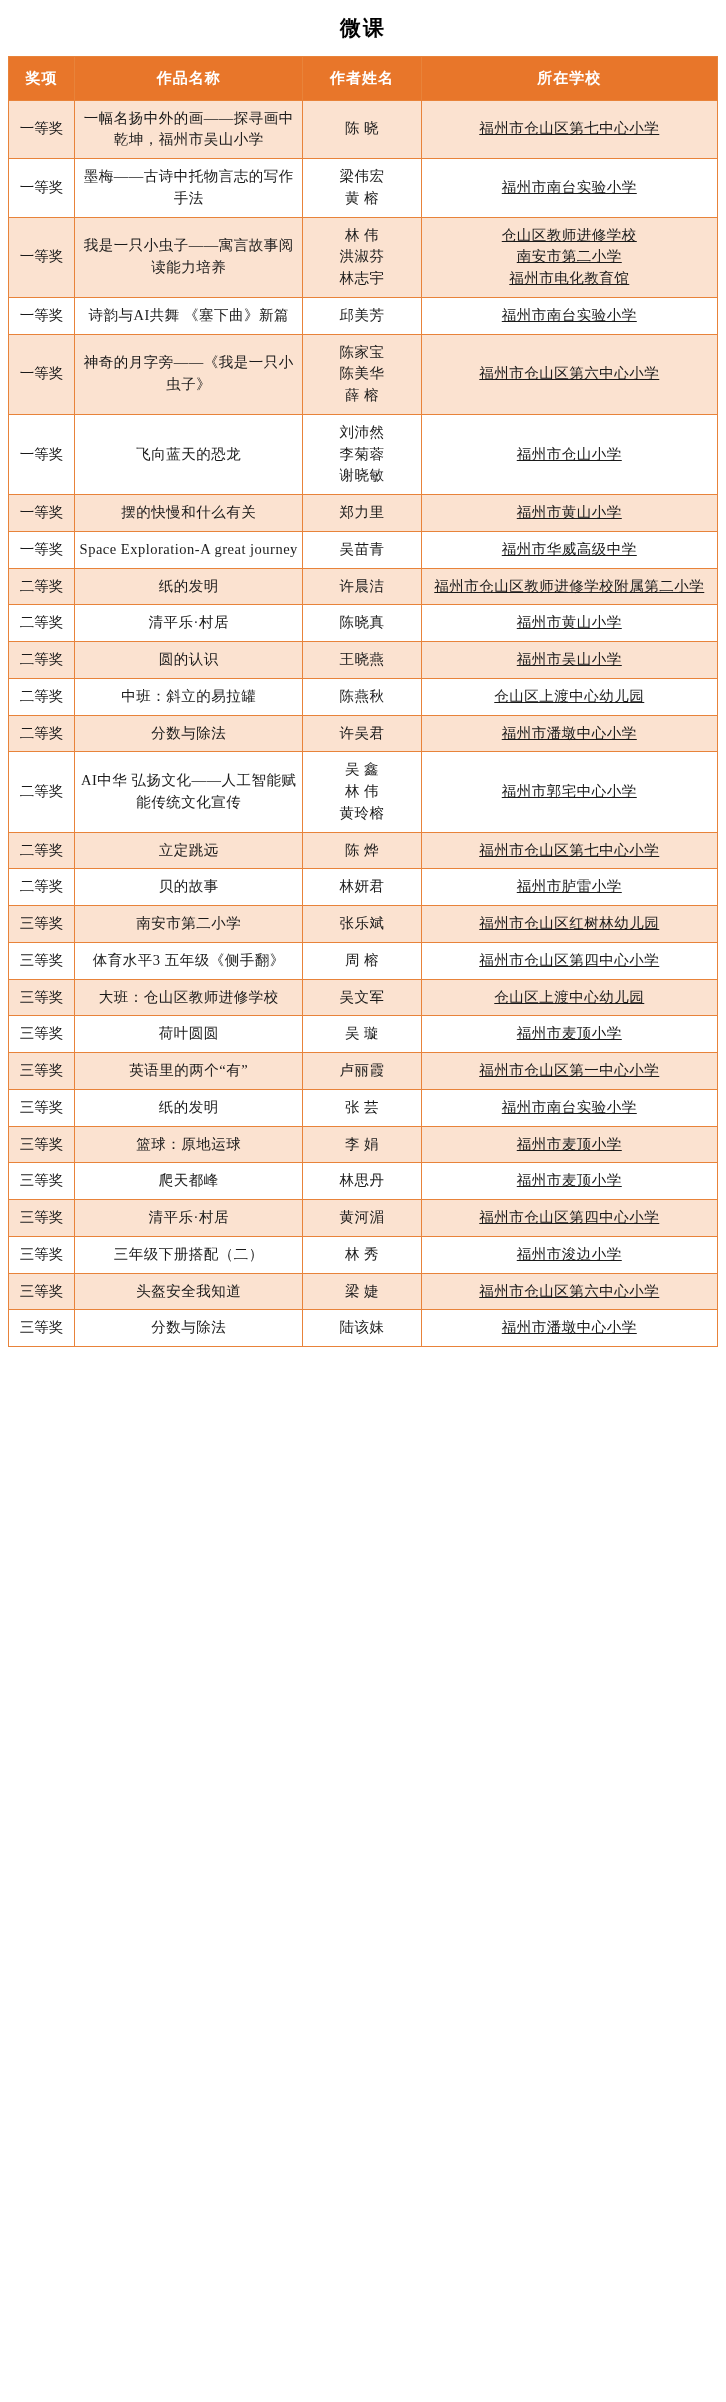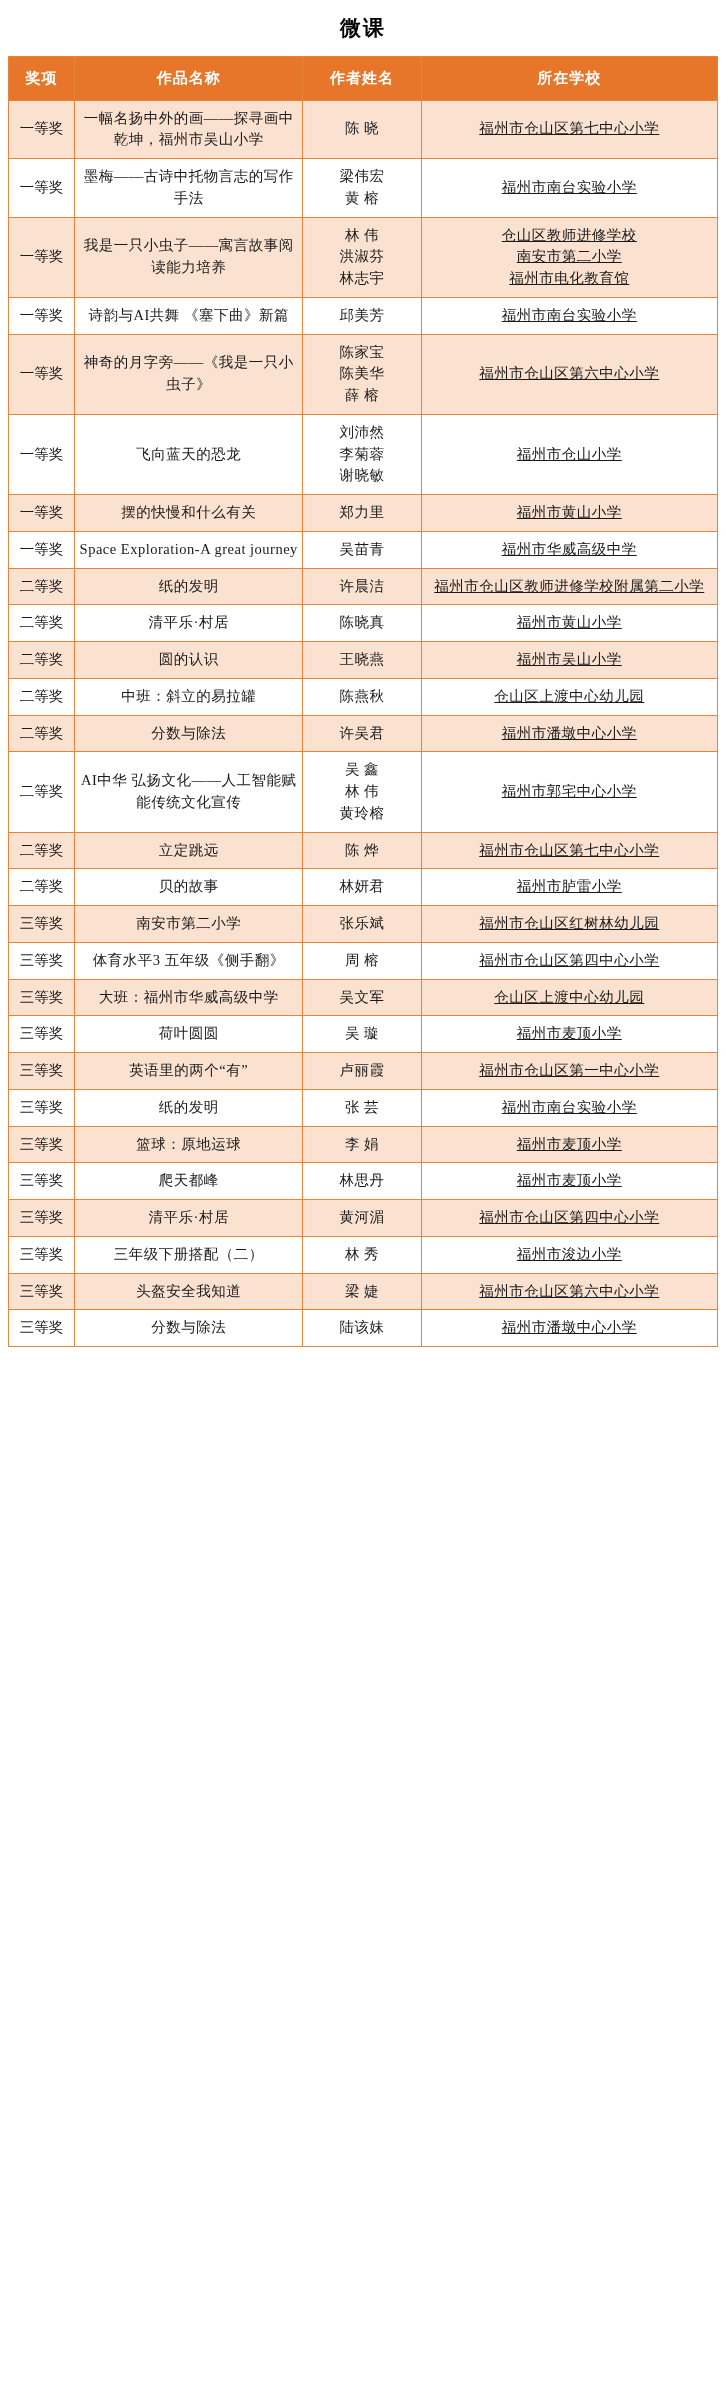--- a/index.html
+++ b/index.html
@@ -227,21 +227,21 @@
           <td class="cell-school">福州市仓山区红树林幼儿园</td>
         </tr>
         <tr class="plain">
           <td class="cell-award">三等奖</td>
           <td class="cell-work">体育水平3 五年级《侧手翻》</td>
           <td class="cell-author">周 榕</td>
           <td class="cell-school">福州市仓山区第四中心小学</td>
         </tr>
         <tr class="shade">
           <td class="cell-award">三等奖</td>
-          <td class="cell-work">大班：福州市华威高级中学</td>
+          <td class="cell-work">大班：仓山区教师进修学校</td>
           <td class="cell-author">吴文军</td>
           <td class="cell-school">仓山区上渡中心幼儿园</td>
         </tr>
         <tr class="plain">
           <td class="cell-award">三等奖</td>
           <td class="cell-work">荷叶圆圆</td>
           <td class="cell-author">吴 璇</td>
           <td class="cell-school">福州市麦顶小学</td>
         </tr>
         <tr class="shade">

